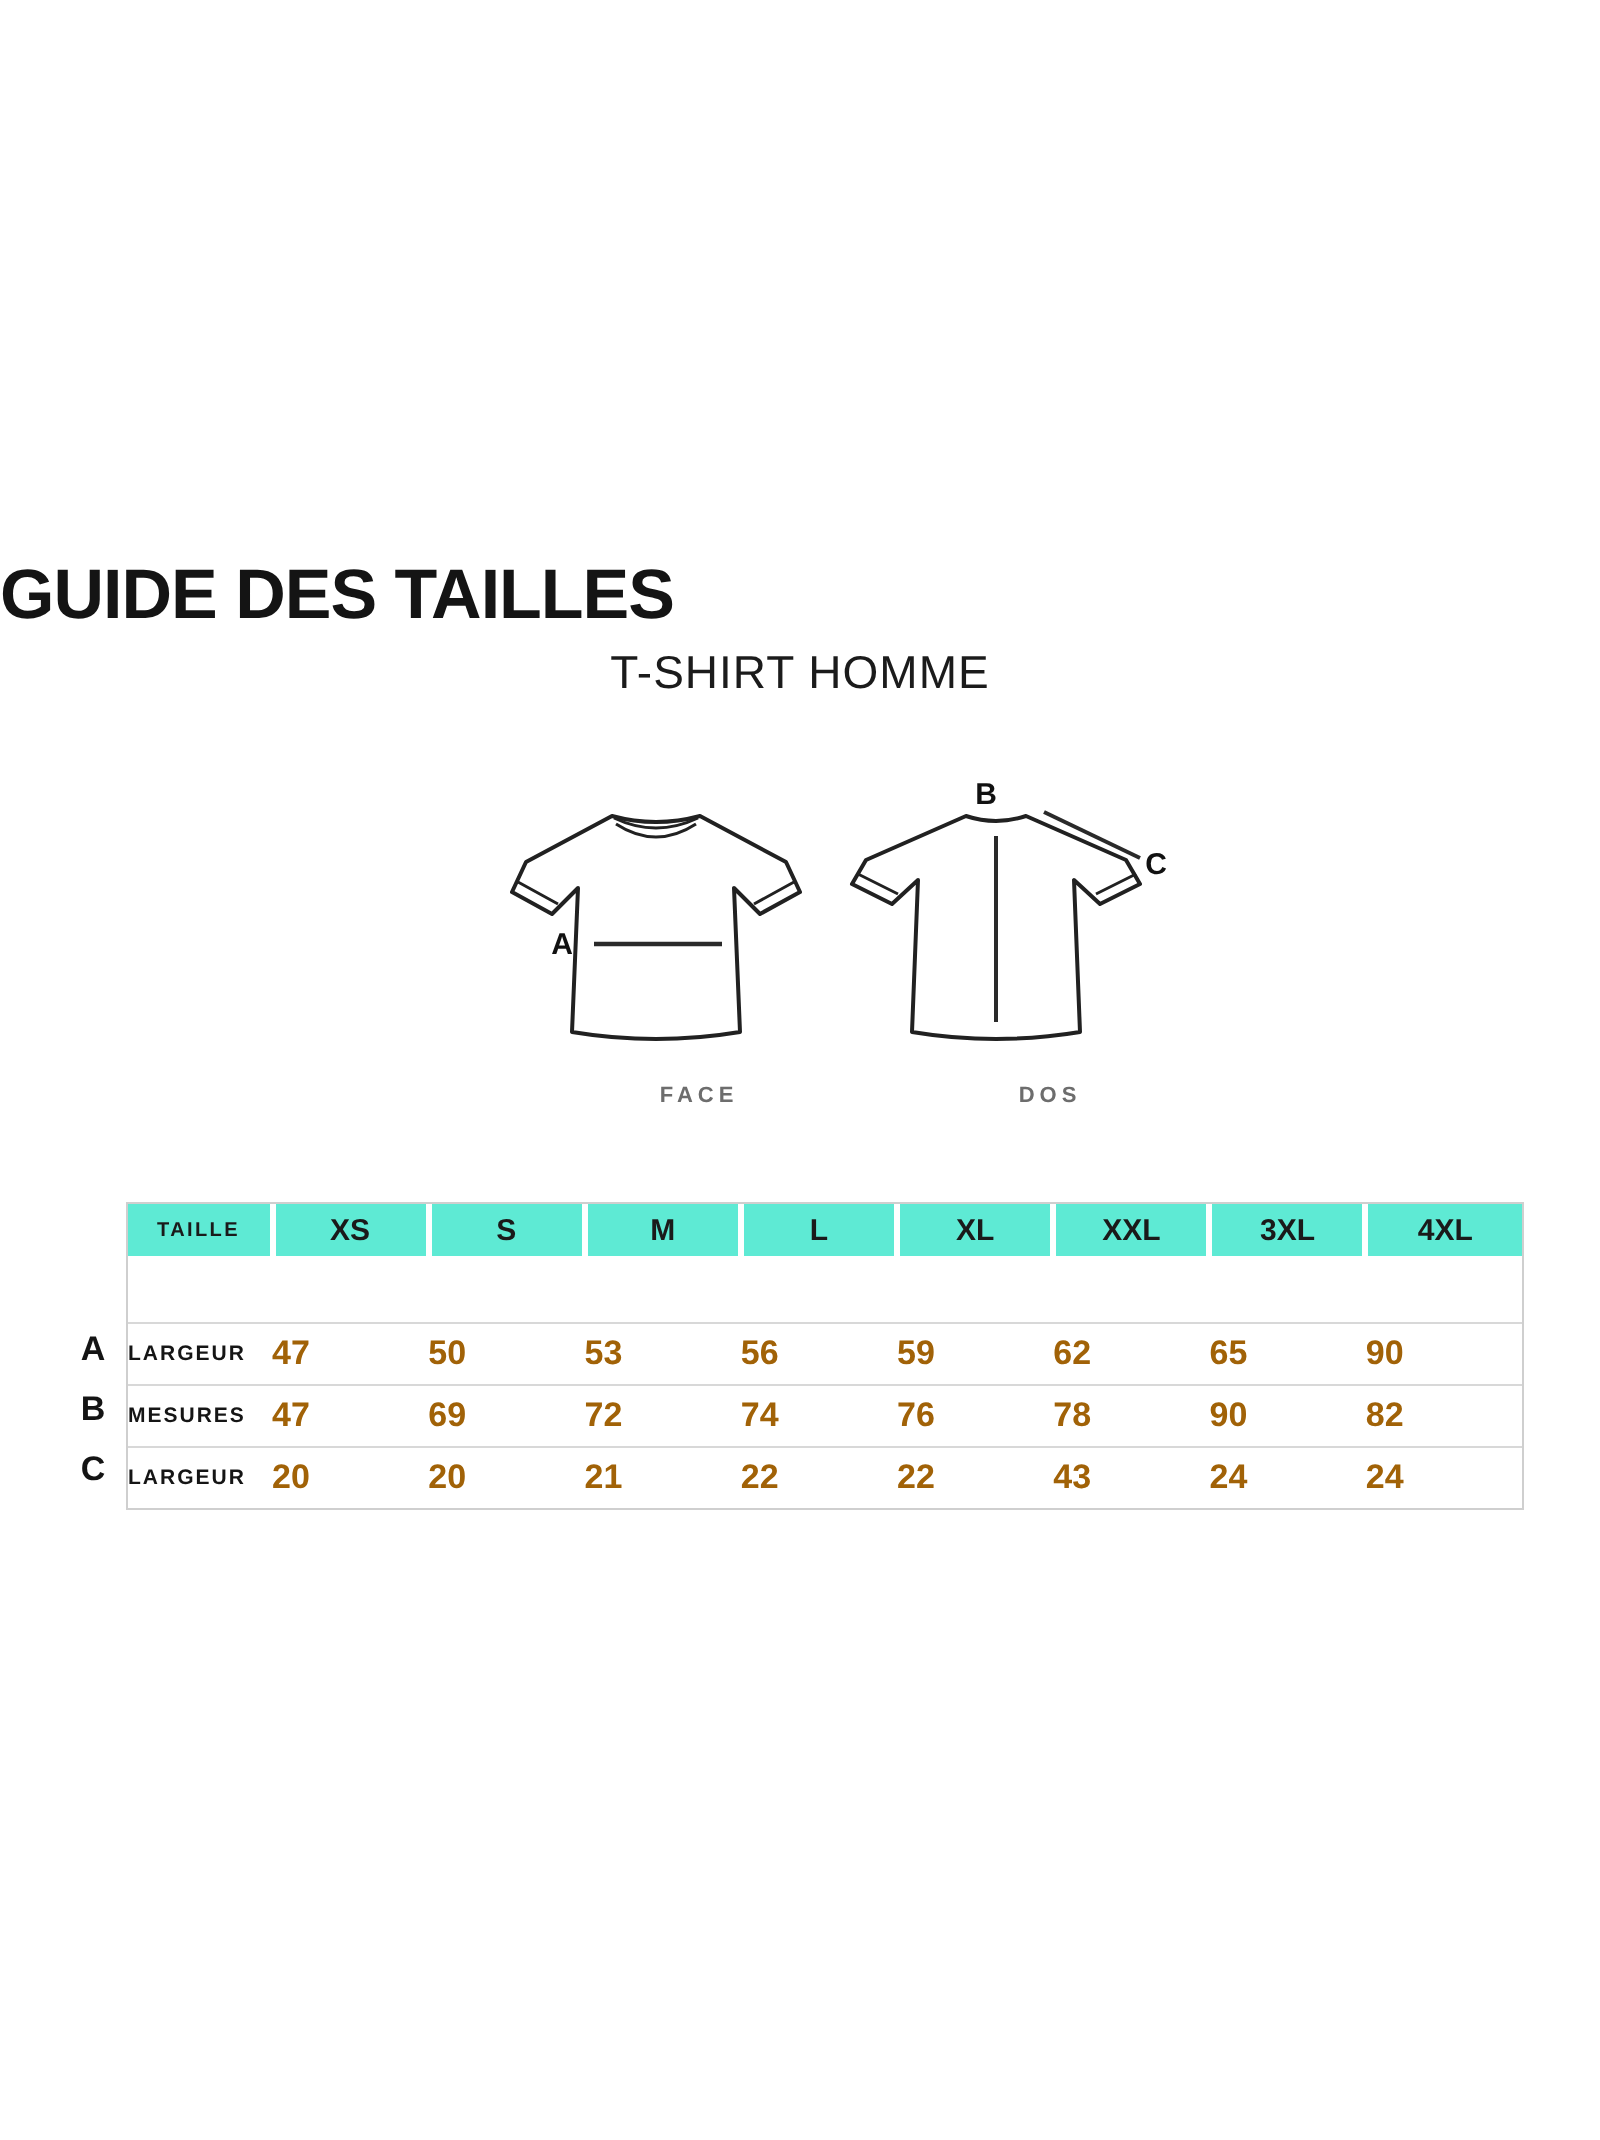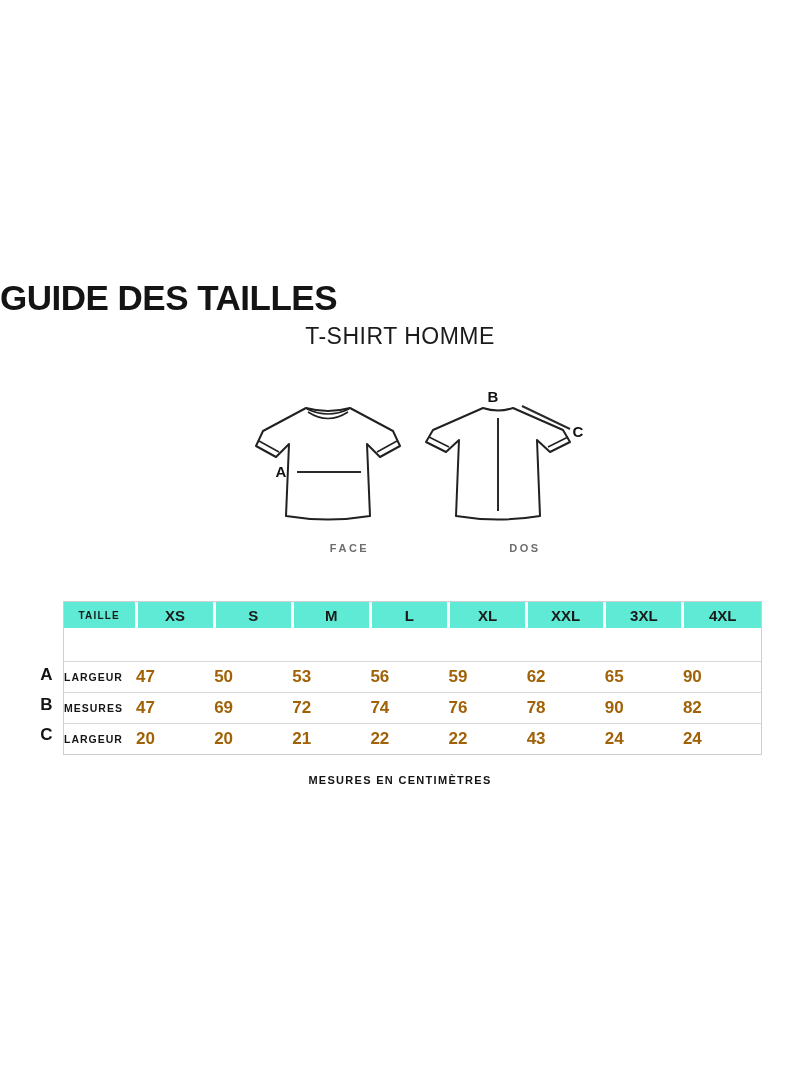--- a/index.html
+++ b/index.html
@@ -159,15 +159,14 @@
             <td class="val">22</td>
             <td class="val">43</td>
             <td class="val">24</td>
             <td class="val">24</td>
           </tr>
         </tbody>
       </table>
     </div>
   </div>
 
-  <div class="footnote">MESURES EN CENTIMÈTRES</div>
 
 </div>
 
 </body></html>

